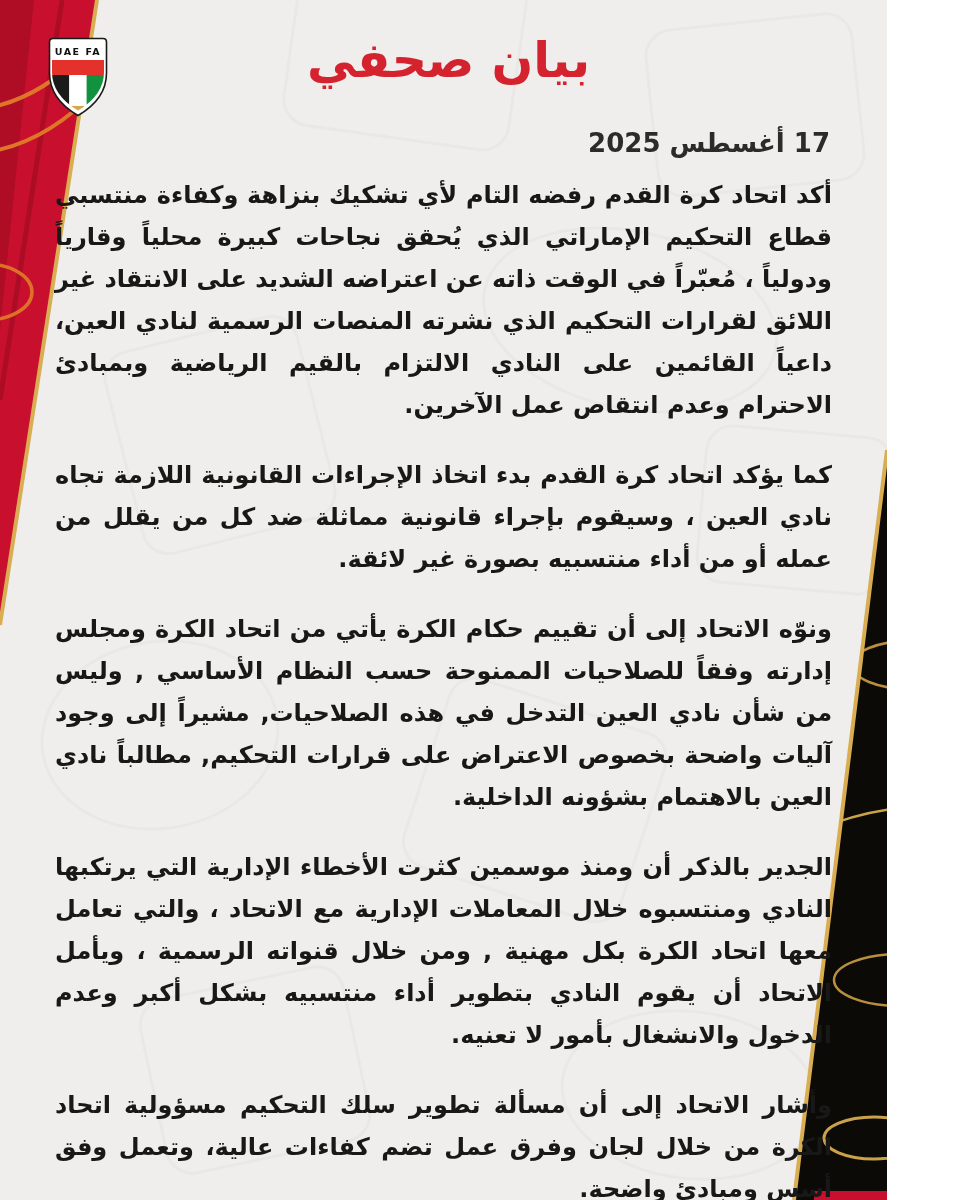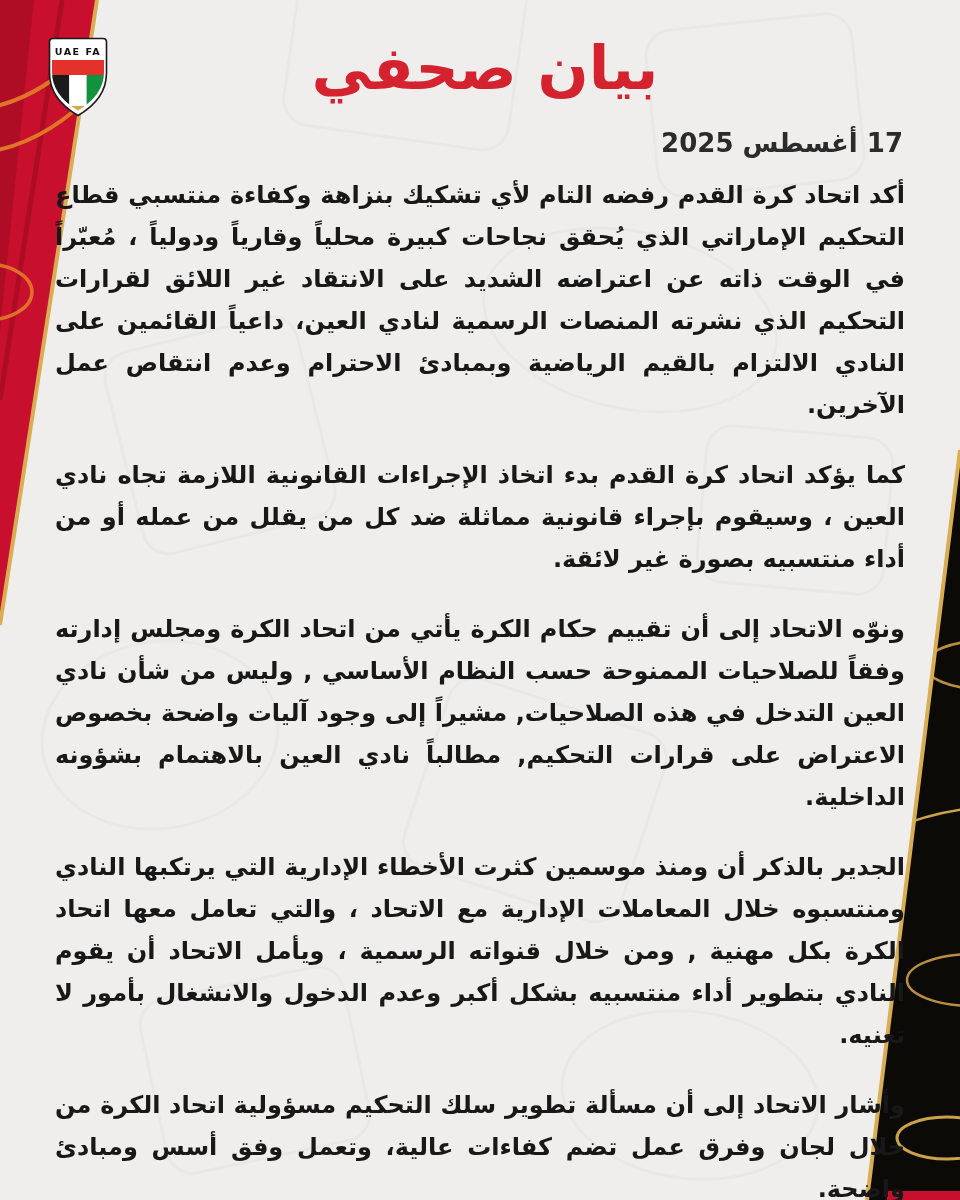--- a/index.html
+++ b/index.html
@@ -1,21 +1,21 @@
 <!DOCTYPE html>
 <html lang="ar"><head>
 <meta charset="utf-8">
 <style>
   * { margin: 0; padding: 0; box-sizing: border-box; }
   html, body { width: 960px; height: 1200px; }
   body { font-family: "DejaVu Sans", "Liberation Sans", sans-serif; }
 
   .canvas {
     position: relative;
-    width: 960px;
+    width: 887px;
     height: 1200px;
     background: #efeeec;
     overflow: hidden;
   }
 
   
   .wm {
     position: absolute;
     border: 3px solid rgba(120,115,105,0.045);
     border-radius: 28px;
@@ -32,21 +32,21 @@
   
   .crest { position: absolute; left: 48px; top: 37px; }
 
   .title {
     position: absolute;
     top: 28px;
     left: 60px;
     right: 50px;
     text-align: center;
     direction: rtl;
-    font-size: 60px;
+    font-size: 49px;
     font-weight: 700;
     color: #d4232e;
     letter-spacing: 0;
     line-height: 1.35;
   }
 
   .date {
     position: absolute;
     top: 128px;
     right: 57px;

